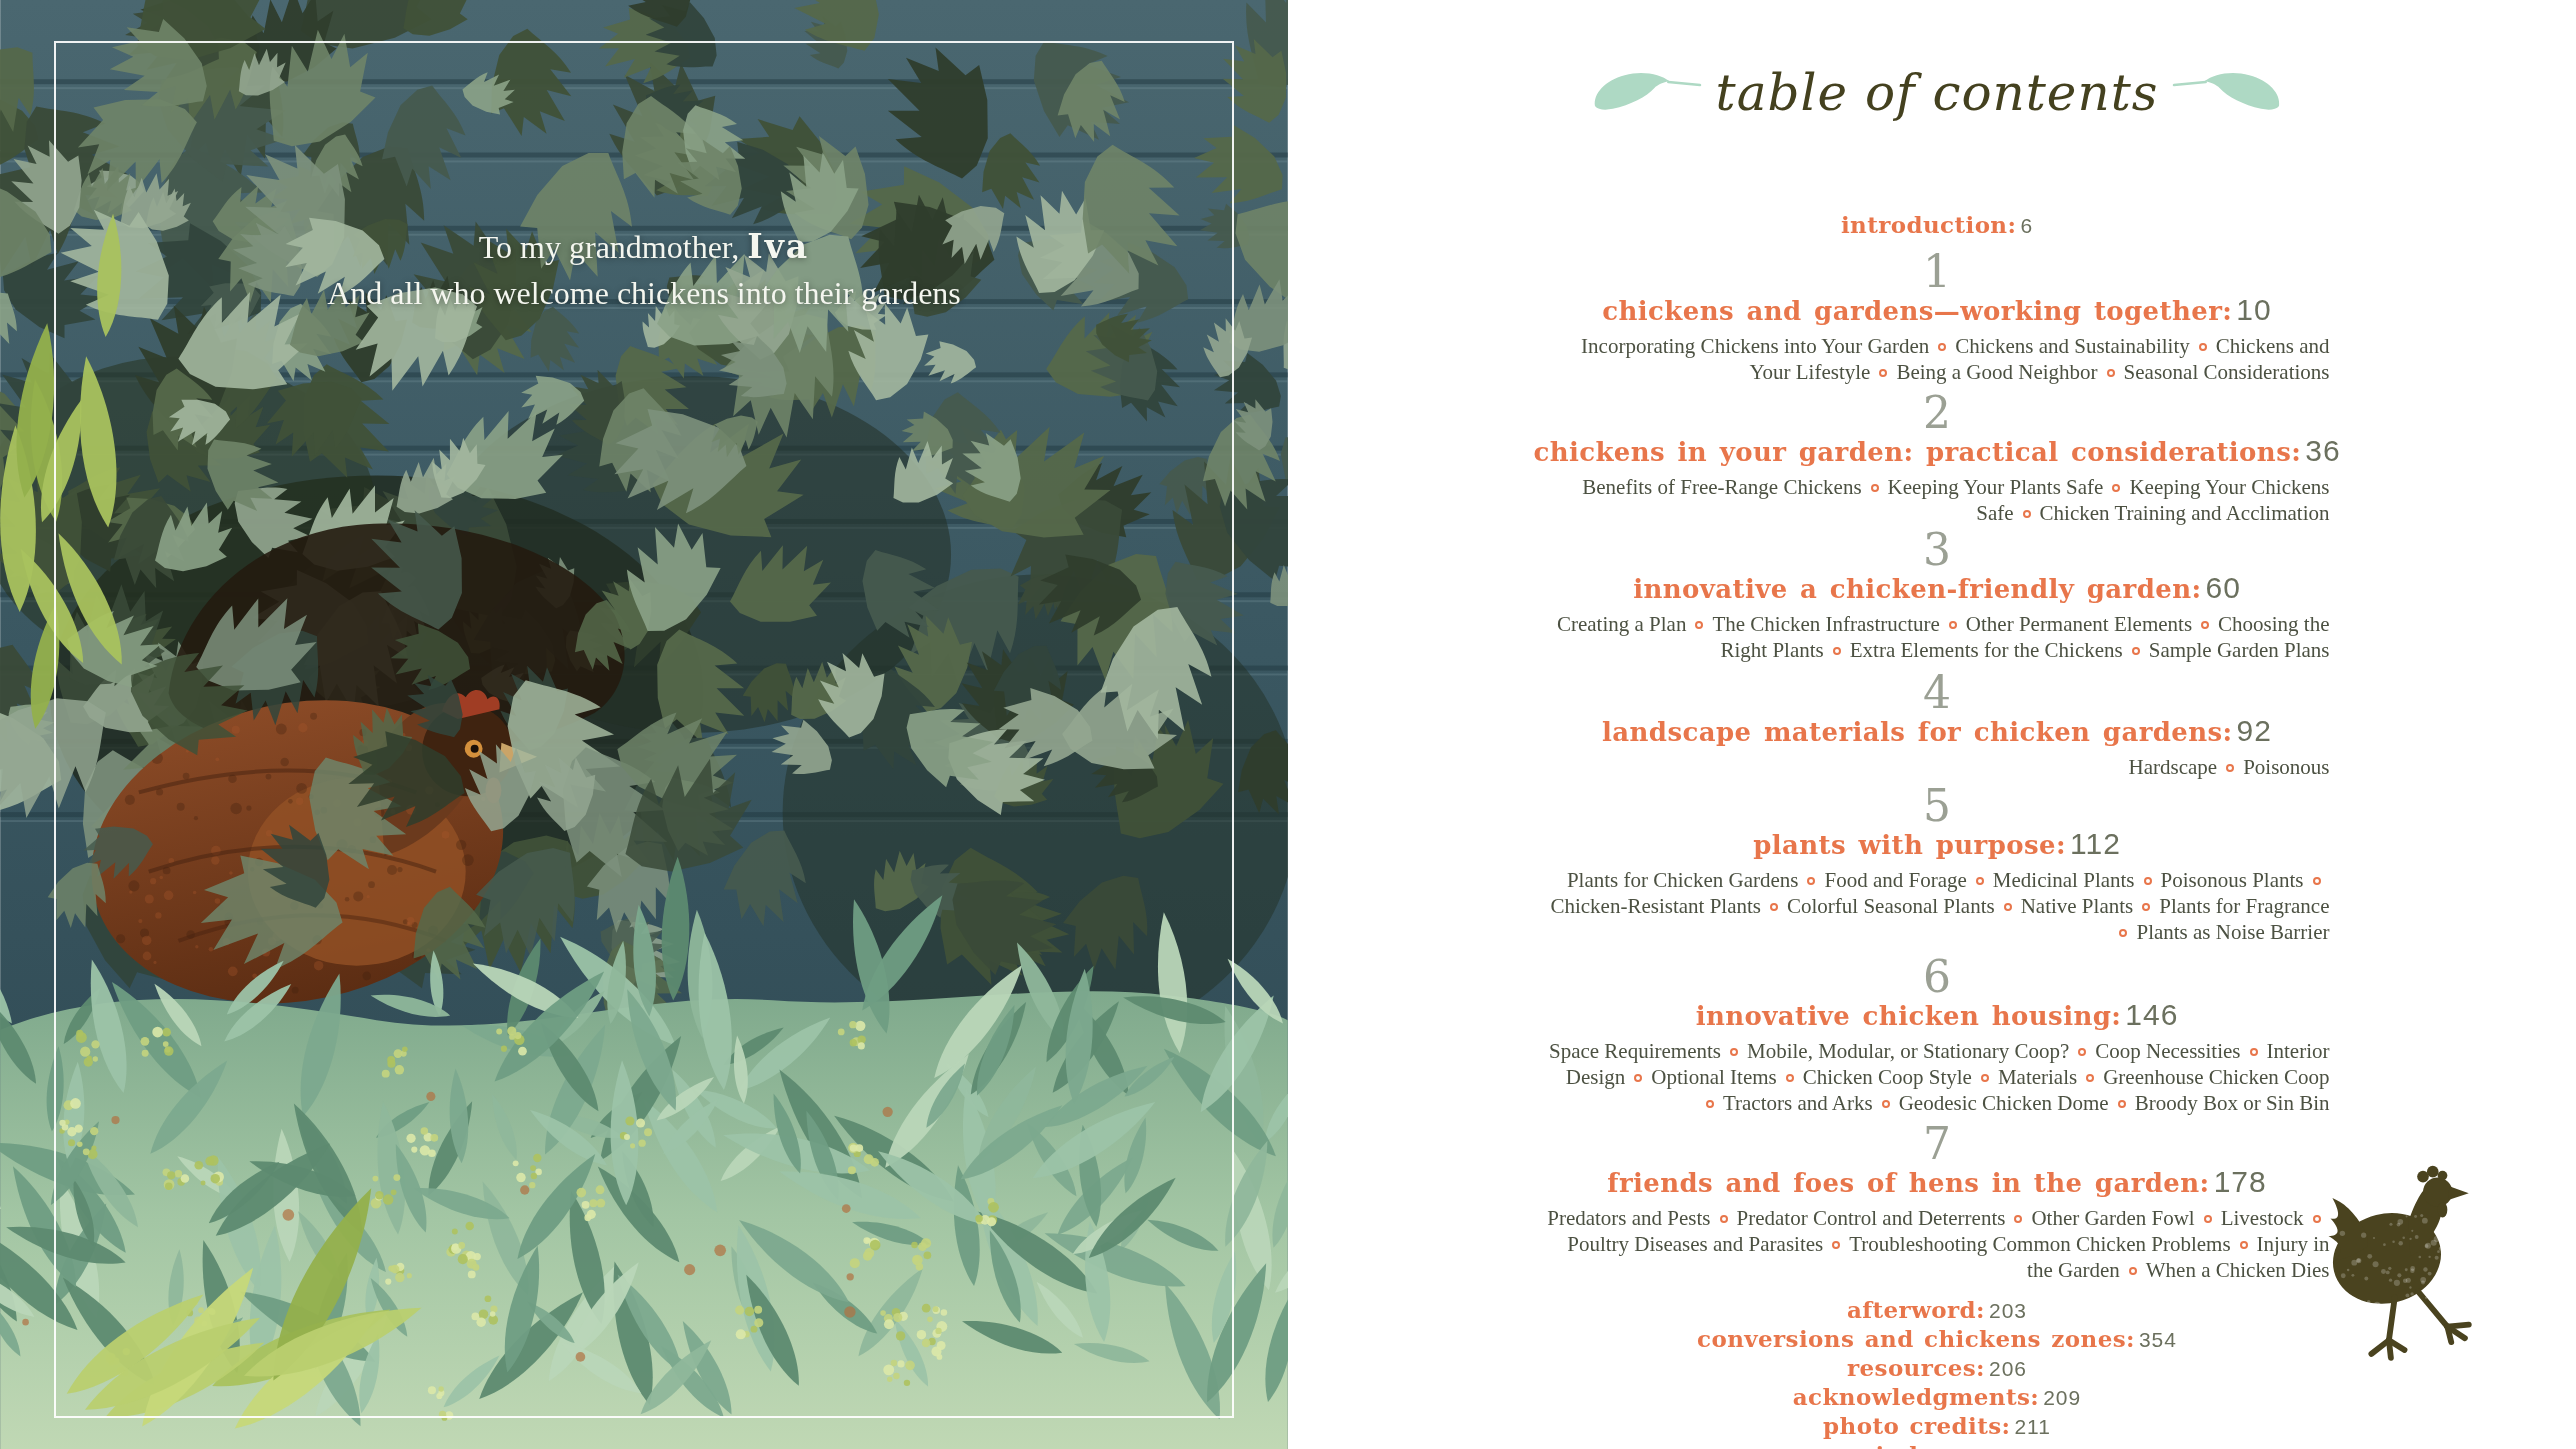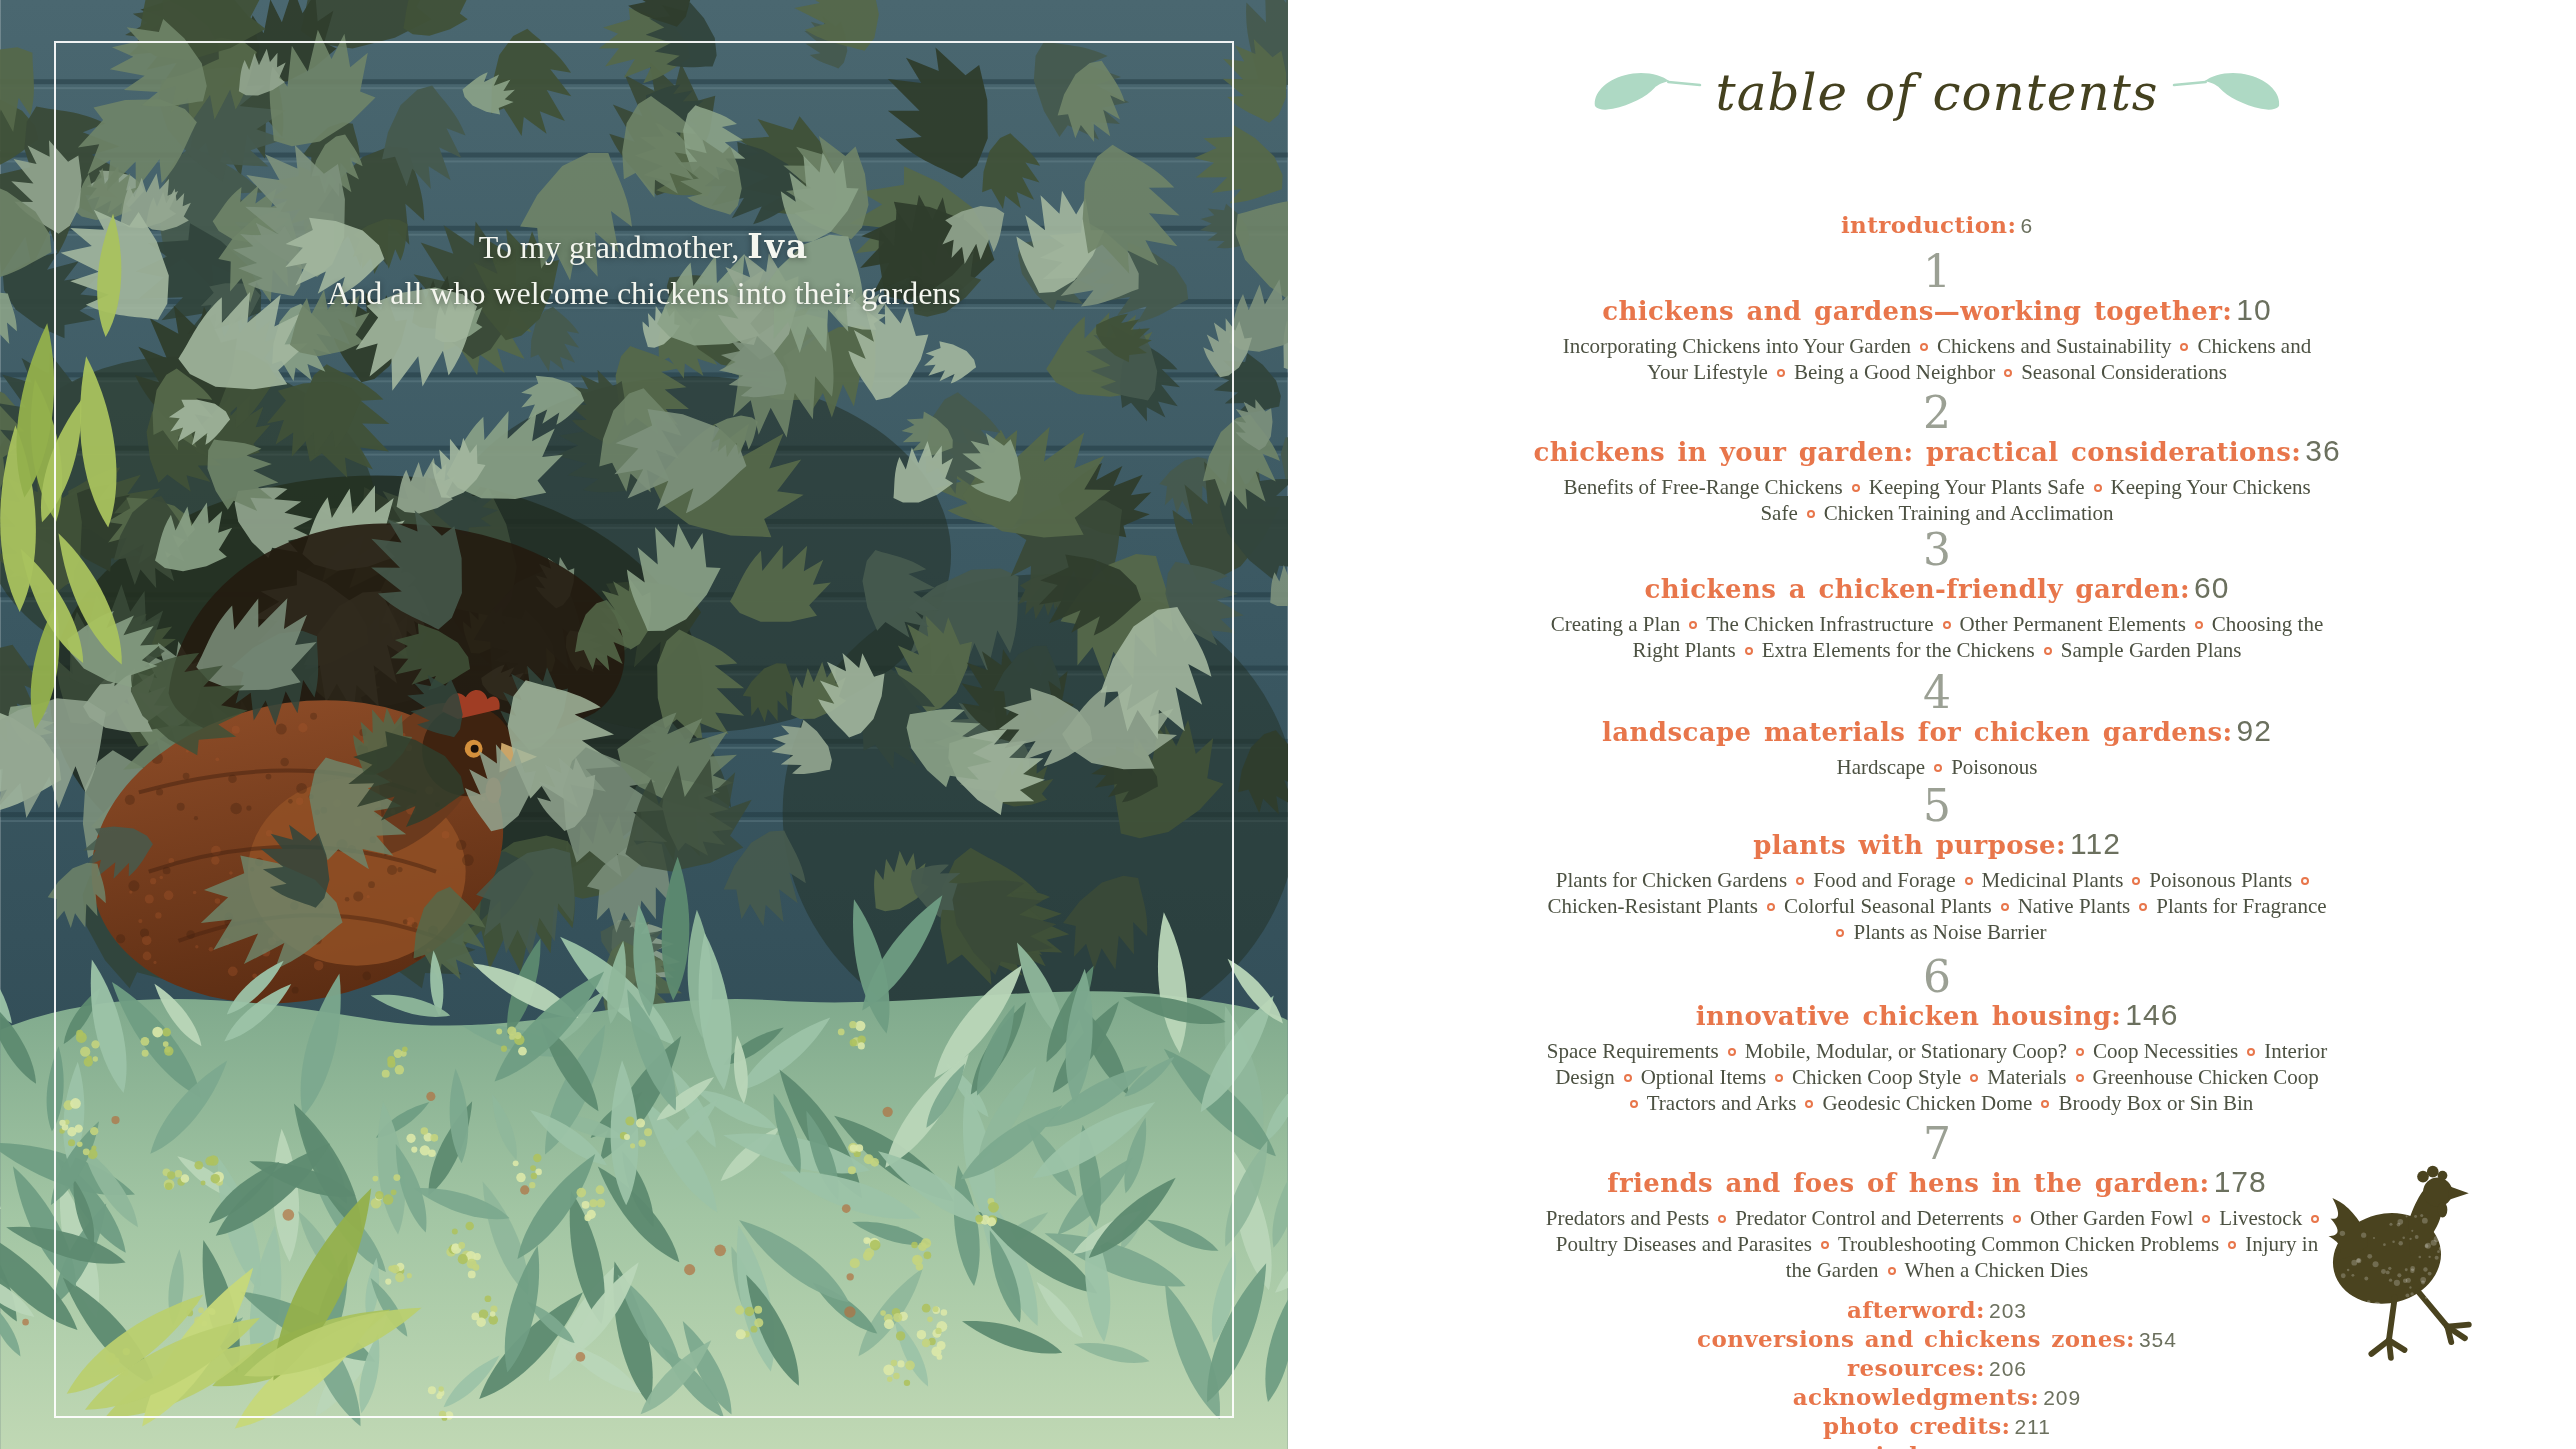--- a/index.html
+++ b/index.html
@@ -37,21 +37,21 @@
   .chapter:nth-of-type(5){margin-top:4px;}
   .chapter:nth-of-type(6){margin-top:10px;}
   .chapter:nth-of-type(7){margin-top:6px;}
   .ch-num{font-family:"DejaVu Serif",serif;font-weight:normal;font-size:44px;line-height:1;
           color:var(--numgray,#9ba094);}
   .ch-head{margin-top:2px;line-height:28px;white-space:nowrap;}
   .ch-title{font-family:"DejaVu Serif",serif;font-weight:bold;font-size:26px;letter-spacing:0.4px;
             word-spacing:3px;color:var(--orange,#e8764b);}
   .ch-page{font-family:"Liberation Sans",sans-serif;font-size:30px;color:var(--pagegray,#6b705e);letter-spacing:1px;}
   .ch-topics{max-width:785px;margin:4px auto 0;font-family:"Liberation Serif",serif;font-size:21px;
-             line-height:26px;color:var(--topic,#4c5142);}
+             line-height:26px;color:var(--topic,#4c5142);text-align:right;}
   .bullet{display:inline-block;width:4px;height:4px;border:2px solid var(--orange,#e8764b);
           border-radius:50%;margin:0 9px 3px;vertical-align:middle;}
   .back-matter{margin-top:14px;}
   .back-matter .bm-row{line-height:25px;}
 
   .stamp{position:absolute;left:1038px;top:1161px;width:157px;height:224px;}
 </style>
 </head>
 <body>
 
@@ -999,21 +999,21 @@
             <div class="ch-head"><span class="ch-title">chickens and gardens—working together:</span> <span class="ch-page">10</span></div>
             <div class="ch-topics"><span class="topic">Incorporating Chickens into Your Garden</span><span class="bullet"></span><span class="topic">Chickens and Sustainability</span><span class="bullet"></span><span class="topic">Chickens and Your Lifestyle</span><span class="bullet"></span><span class="topic">Being a Good Neighbor</span><span class="bullet"></span><span class="topic">Seasonal Considerations</span></div>
           </div>
           <div class="chapter">
             <div class="ch-num">2</div>
             <div class="ch-head"><span class="ch-title">chickens in your garden: practical considerations:</span> <span class="ch-page">36</span></div>
             <div class="ch-topics"><span class="topic">Benefits of Free-Range Chickens</span><span class="bullet"></span><span class="topic">Keeping Your Plants Safe</span><span class="bullet"></span><span class="topic">Keeping Your Chickens Safe</span><span class="bullet"></span><span class="topic">Chicken Training and Acclimation</span></div>
           </div>
           <div class="chapter">
             <div class="ch-num">3</div>
-            <div class="ch-head"><span class="ch-title">chickens a chicken-friendly garden:</span> <span class="ch-page">60</span></div>
+            <div class="ch-head"><span class="ch-title">innovative a chicken-friendly garden:</span> <span class="ch-page">60</span></div>
             <div class="ch-topics"><span class="topic">Creating a Plan</span><span class="bullet"></span><span class="topic">The Chicken Infrastructure</span><span class="bullet"></span><span class="topic">Other Permanent Elements</span><span class="bullet"></span><span class="topic">Choosing the Right Plants</span><span class="bullet"></span><span class="topic">Extra Elements for the Chickens</span><span class="bullet"></span><span class="topic">Sample Garden Plans</span></div>
           </div>
           <div class="chapter">
             <div class="ch-num">4</div>
             <div class="ch-head"><span class="ch-title">landscape materials for chicken gardens:</span> <span class="ch-page">92</span></div>
             <div class="ch-topics"><span class="topic">Hardscape</span><span class="bullet"></span><span class="topic">Poisonous</span></div>
           </div>
           <div class="chapter">
             <div class="ch-num">5</div>
             <div class="ch-head"><span class="ch-title">plants with purpose:</span> <span class="ch-page">112</span></div>

